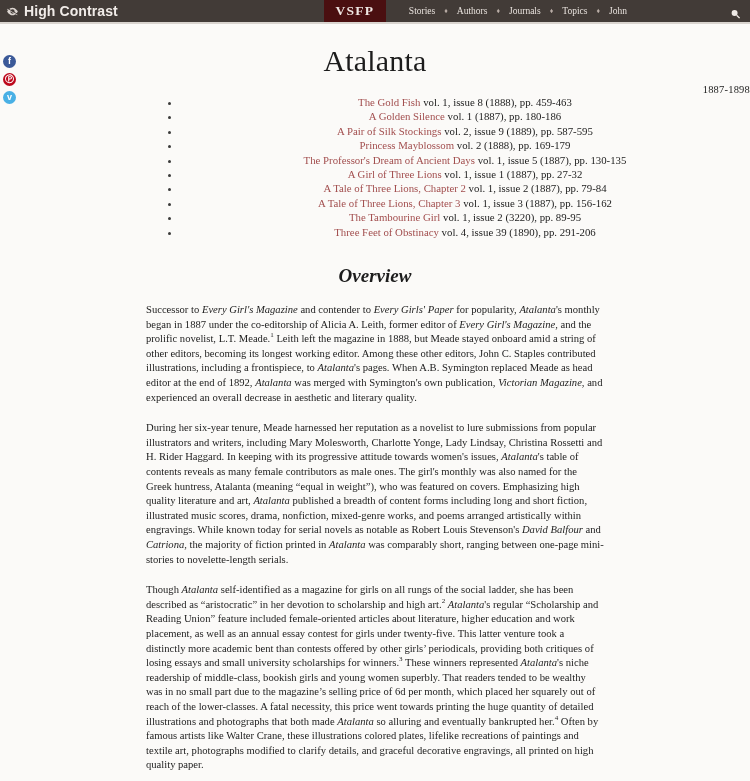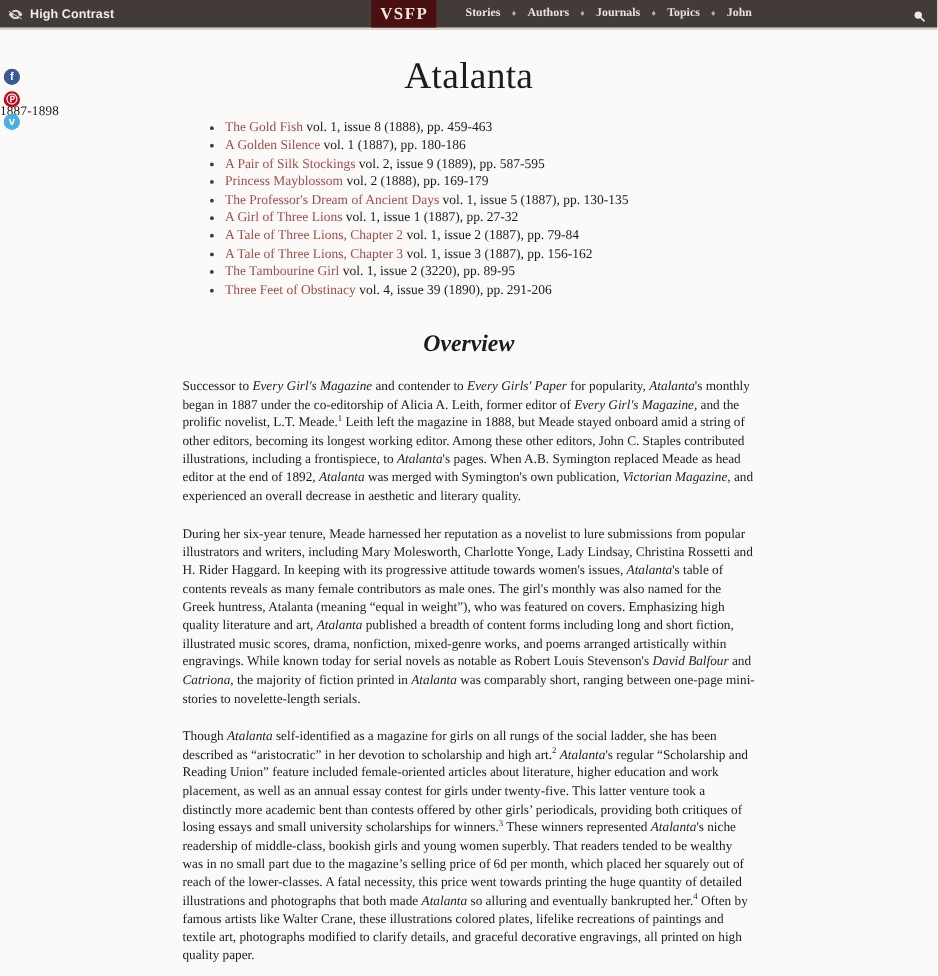--- a/index.html
+++ b/index.html
@@ -21,29 +21,29 @@
     display: flex;
     align-items: stretch;
   }
   .hc-toggle {
     display: flex;
     align-items: center;
     gap: 5px;
     padding: 0 10px 0 6px;
     color: #f1ece8;
     font-family: "Liberation Sans", sans-serif;
-    font-size: 10px;
+    font-size: 14px;
     font-weight: bold;
     letter-spacing: .1px;
     cursor: pointer;
   }
   .hc-icon { width: 13px; height: 13px; display: block; }
   .brand-spacer { flex: 0 0 auto; width: 196px; }
   .brand {
-    width: 52px;
+    width: 62px;
     background: #4a0f10;
     color: #efe6e2;
     display: flex;
     align-items: center;
     justify-content: center;
     font-family: "Liberation Serif", serif;
     font-size: 13.5px;
     font-weight: bold;
     letter-spacing: 1.2px;
     cursor: pointer;
@@ -54,21 +54,20 @@
     gap: 0;
     padding-left: 14px;
   }
   .menu a {
     color: #e8e2dd;
     text-decoration: none;
     font-family: "Liberation Serif", serif;
     font-size: 9.5px;
     padding: 0 9px;
     cursor: pointer;
-    font-weight: bold;
   }
   .sep {
     color: #b9ada6;
     font-size: 7px;
     line-height: 1;
     user-select: none;
   }
   .search-btn {
     position: absolute;
     right: 9px;
@@ -112,36 +111,37 @@
   
   .page { padding-top: 20px; }
   .title {
     text-align: center;
     font-size: 30px;
     font-weight: normal;
     margin: 0;
     letter-spacing: .2px;
   }
   .dates {
-    text-align: left;
+    text-align: right;
     font-size: 10.5px;
     margin: 6px 0 0;
     letter-spacing: .2px;
   }
   .section-head {
     text-align: center;
     font-style: italic;
     font-size: 18px;
     font-weight: normal;
     margin: 22px 0 12px;
   }
   ul.titles {
     margin: 0;
     padding: 0 0 0 180px;
     list-style: disc;
+    text-align: center;
   }
   ul.titles li {
     font-size: 10.8px;
     line-height: 14.4px;
     color: #1c1c1c;
   }
   ul.titles li::marker { color: #3a3a3a; font-size: 9px; }
   ul.titles a {
     color: #a24e4e;
     text-decoration: none;

